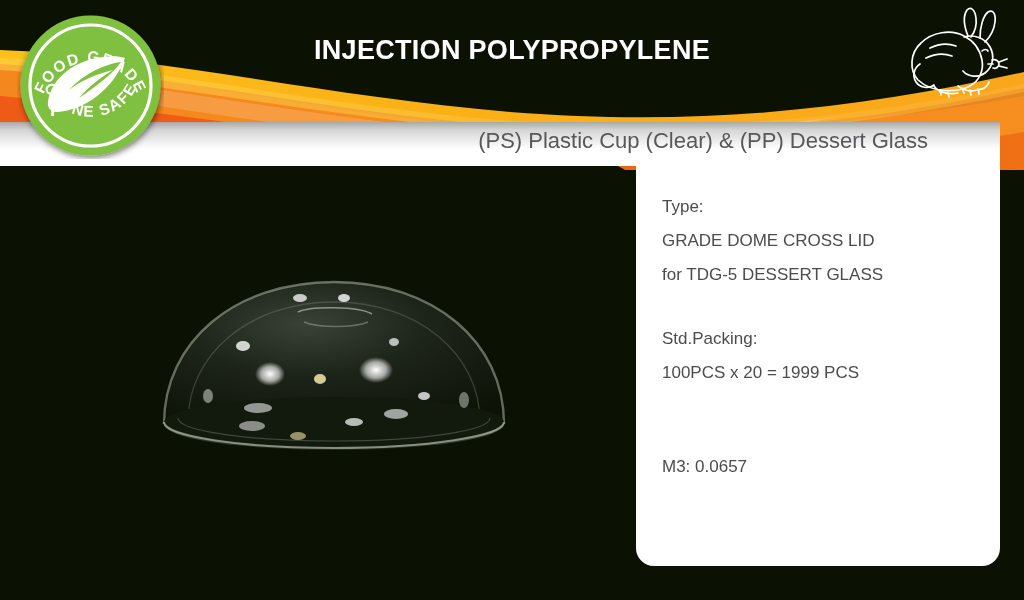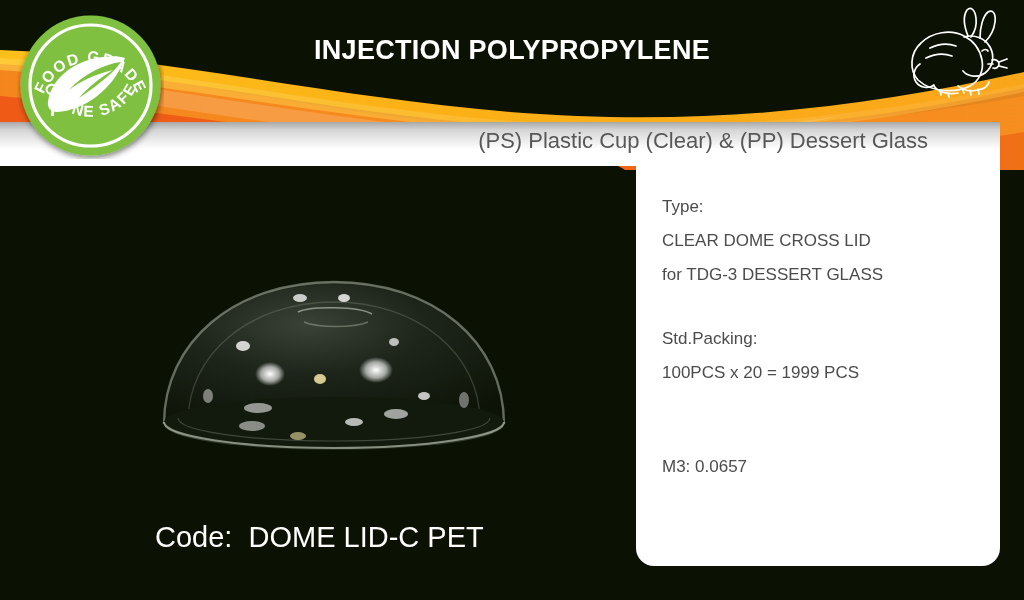--- a/index.html
+++ b/index.html
@@ -268,28 +268,25 @@
     <ellipse cx="152" cy="52" rx="7" ry="4" fill="#ffffff" opacity="0.75"></ellipse>
     <ellipse cx="206" cy="176" rx="9" ry="4" fill="#ffffff" opacity="0.7"></ellipse>
     <ellipse cx="248" cy="168" rx="12" ry="5" fill="#ffffff" opacity="0.6"></ellipse>
     <ellipse cx="110" cy="162" rx="14" ry="5" fill="#ffffff" opacity="0.55"></ellipse>
     <ellipse cx="104" cy="180" rx="13" ry="5" fill="#ffffff" opacity="0.5"></ellipse>
     <ellipse cx="150" cy="190" rx="8" ry="4" fill="#f0e3a0" opacity="0.6"></ellipse>
     <ellipse cx="60" cy="150" rx="5" ry="7" fill="#ffffff" opacity="0.45"></ellipse>
     <ellipse cx="316" cy="154" rx="5" ry="8" fill="#ffffff" opacity="0.4"></ellipse>
   </svg>
 
-  <div id="code-line">
-    <span>Code:</span>&nbsp;&nbsp;<span>DOME LID-C PET</span>
-  </div>
 
   <div id="spec-panel">
     <div class="spec-line">Type:</div>
-    <div class="spec-line">CLEAR DOME CROSS LID</div>
-    <div class="spec-line">for TDG-3 DESSERT GLASS</div>
+    <div class="spec-line">GRADE DOME CROSS LID</div>
+    <div class="spec-line">for TDG-5 DESSERT GLASS</div>
     <div class="spec-gap"></div>
     <div class="spec-line">Std.Packing:</div>
     <div class="spec-line">100PCS x 20 = 1999 PCS</div>
     <div class="spec-gap"></div>
     <div class="spec-gap"></div>
     <div class="spec-line">M3:  0.0657</div>
   </div>
 
   <svg id="badge" viewBox="0 0 147 147">
     <defs>

